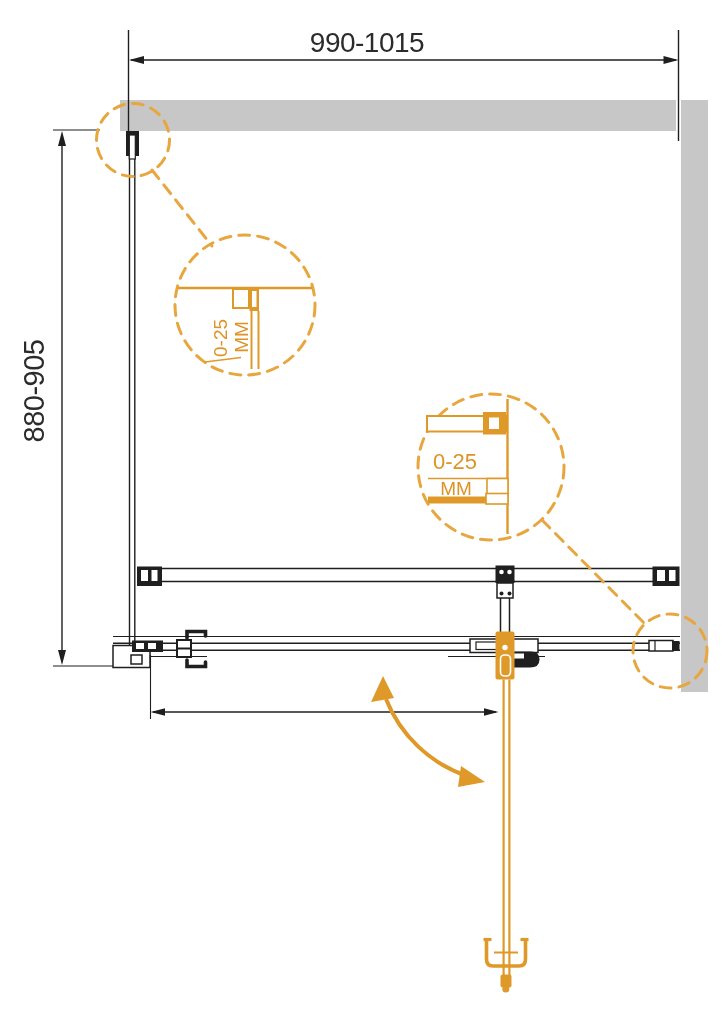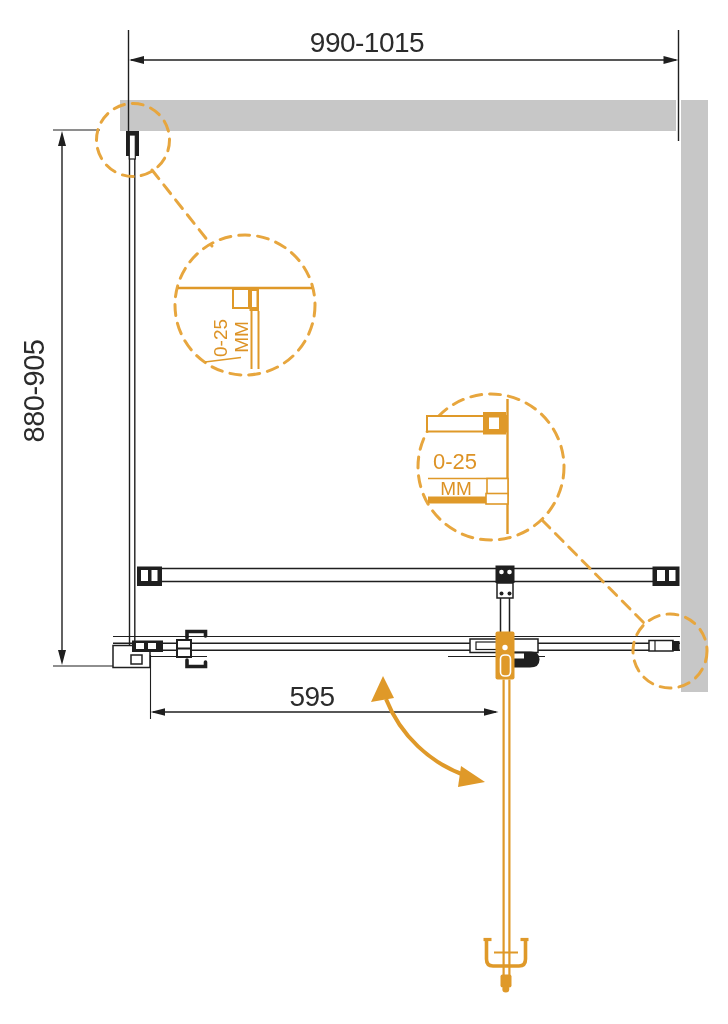--- a/index.html
+++ b/index.html
@@ -172,21 +172,20 @@
       <path d="M386,699 A133,133 0 0 0 467,776" stroke="#DF9929" stroke-width="4" fill="none"></path>
       <polygon points="383,676 371,702 394,698" fill="#DF9929"></polygon>
       <polygon points="485,782 461,766 458,787" fill="#DF9929"></polygon>
     </g>
   </svg>
 
   <div class="lbl dim" style="left:227px;top:29px;width:280px;">990-1015</div>
 
   <div class="lbl side rot" style="left:-46px;top:377px;width:160px;height:28px;">880-905</div>
 
-  <div class="lbl dim" style="left:252px;top:683px;width:120px;">595</div>
 
   <div class="lbl orange d1 rot" style="left:193px;top:328px;width:56px;height:20px;">0-25</div>
 
   <div class="lbl orange d1 rot" style="left:220px;top:327px;width:44px;height:20px;">MM</div>
 
   <div class="lbl orange d2a" style="left:420px;top:451px;width:70px;">0-25</div>
 
   <div class="lbl orange d2b" style="left:421px;top:479px;width:70px;">MM</div>
 
 </div>

